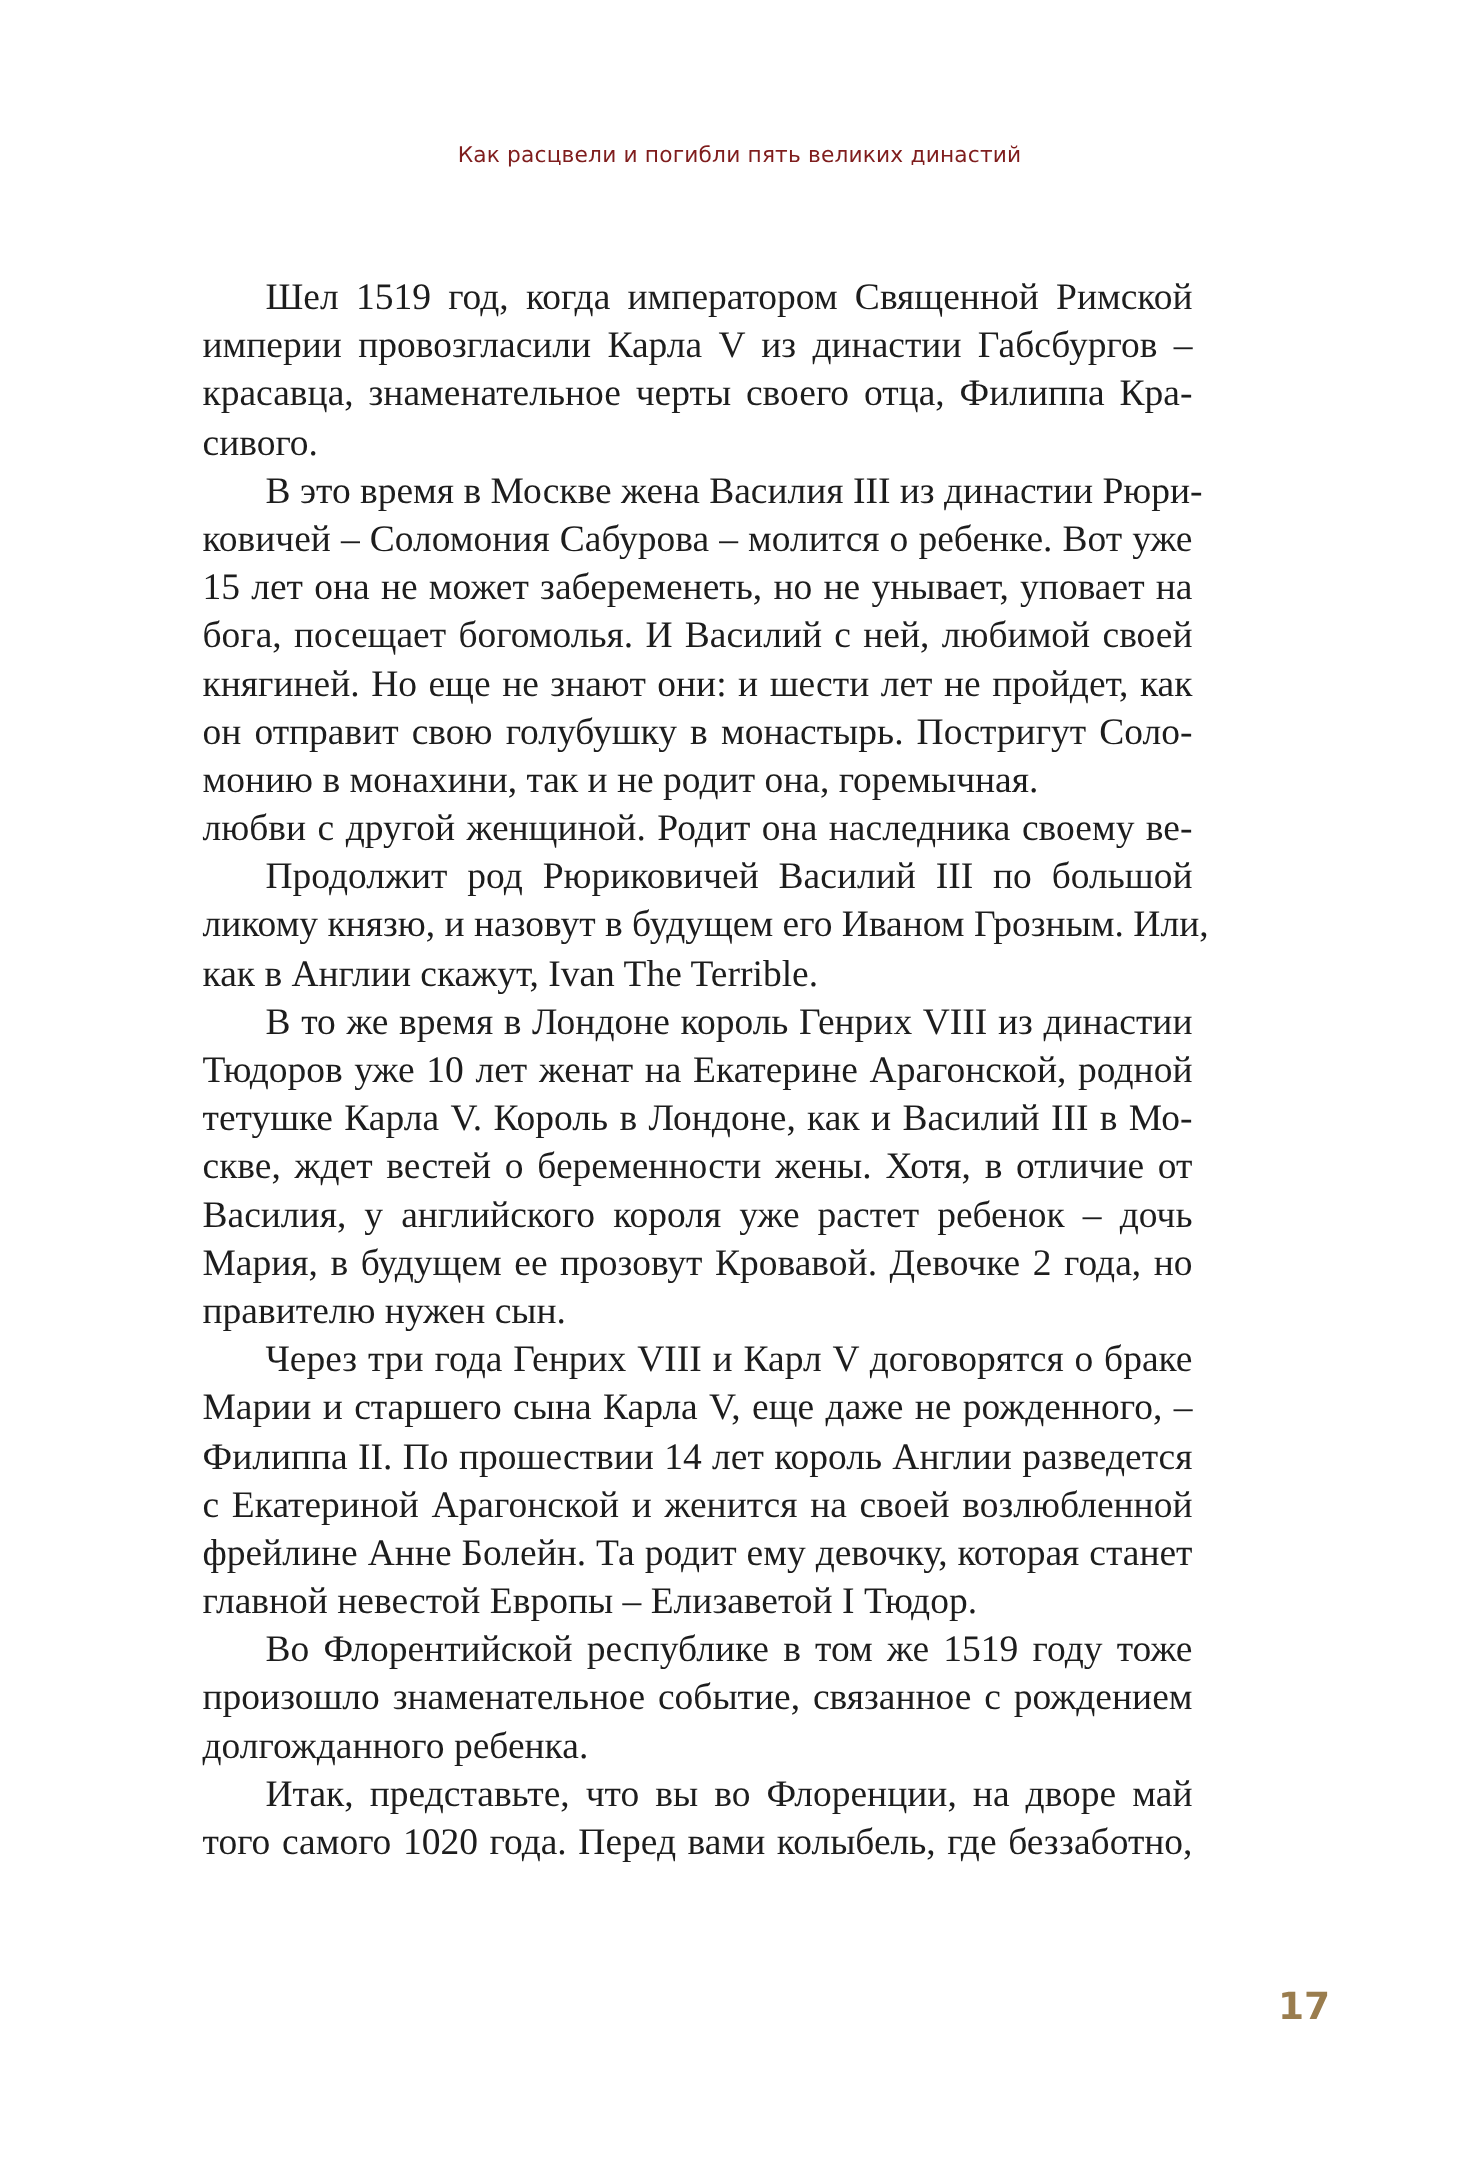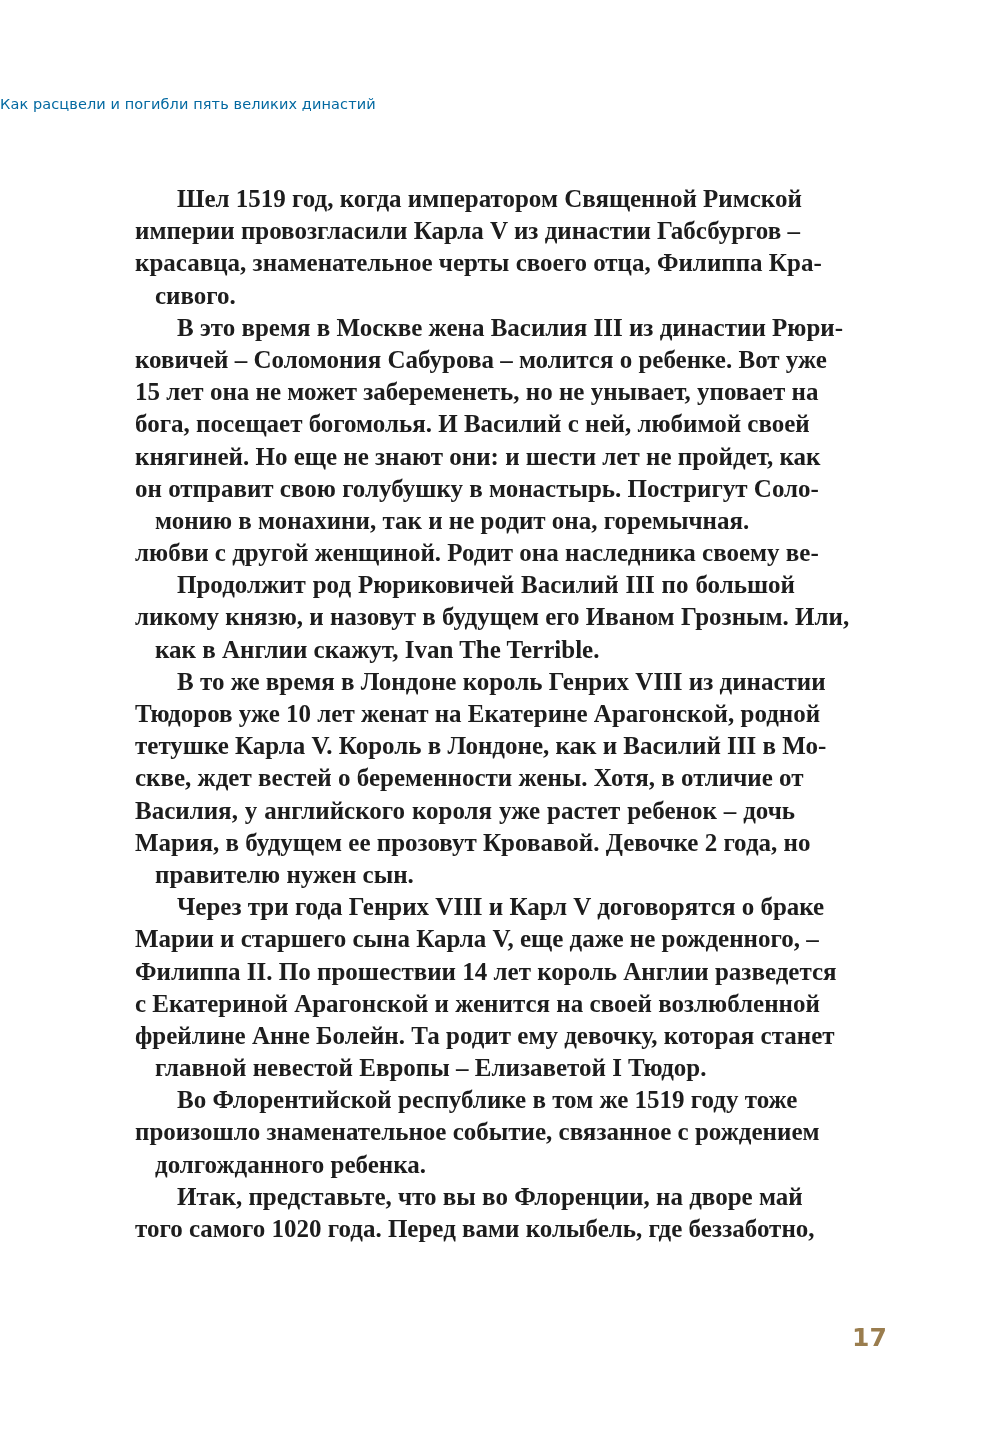--- a/index.html
+++ b/index.html
@@ -2,30 +2,31 @@
 <html><head>
 <meta charset="utf-8">
 <style>
   html, body { margin: 0; padding: 0; }
   body {
     width: 986px; height: 1447px; background: #ffffff;
     position: relative; overflow: hidden;
   }
   .running-head {
     position: absolute; left: 0; right: 0; top: 96px;
+    text-align: center;
     font-family: "DejaVu Sans", sans-serif;
-    font-size: 14.5px; color: #0369a1; letter-spacing: 0.1px;
+    font-size: 14.5px; color: #7f1d1d; letter-spacing: 0.1px;
   }
   .body-text {
     position: absolute; left: 135px; top: 183px; width: 660px;
     font-family: "Liberation Serif", serif;
     font-size: 25px; line-height: 32.2px; color: #1d1d1d;
   }
-  .line { display: block; white-space: nowrap; text-align: justify; text-align-last: justify; height: 32.2px; font-weight: bold; }
-  .line.last { text-align-last: left; margin-left: 20px; }
+  .line { display: block; white-space: nowrap; text-align: justify; text-align-last: justify; height: 32.2px; }
+  .line.last { text-align-last: left; }
   .line.indent { padding-left: 42px; }
   .page-number {
     position: absolute; left: 852px; top: 1323px;
     font-family: "DejaVu Sans", sans-serif; font-weight: bold;
     font-size: 25px; color: #9a7d4e;
   }
 </style>
 </head>
 <body>
 

